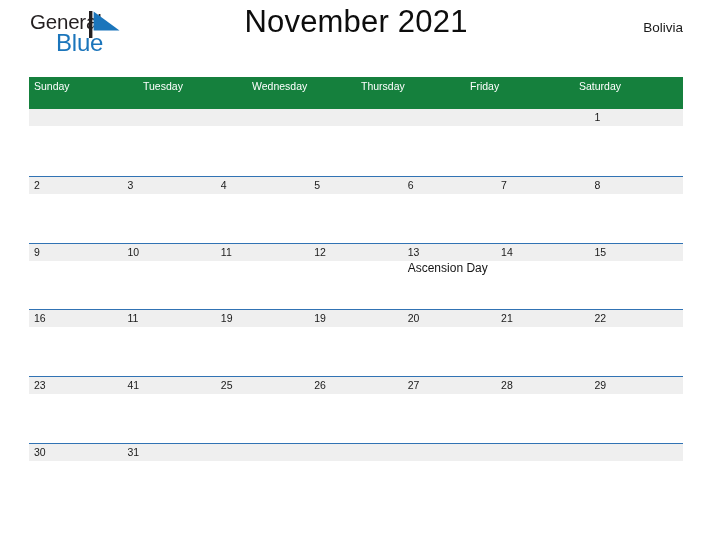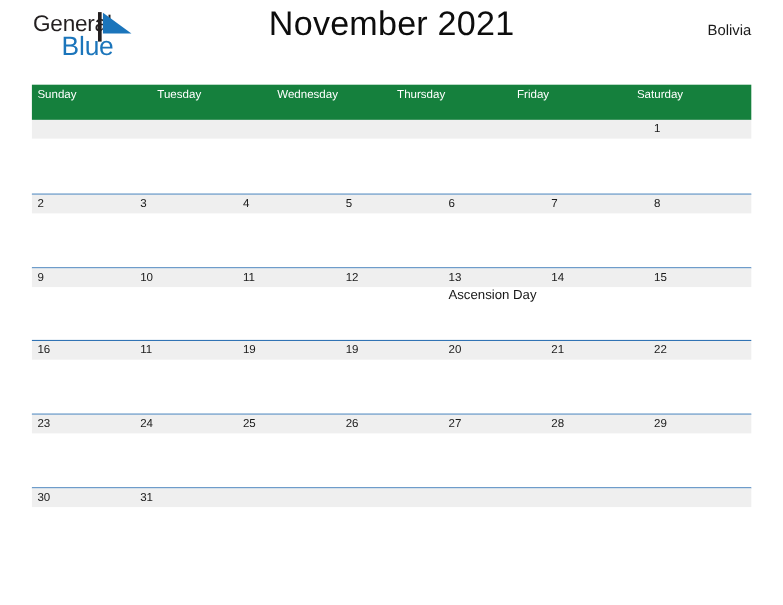--- a/index.html
+++ b/index.html
@@ -290,21 +290,21 @@
             </div>
           </div>
         </div>
         <div class="week-row">
           <div class="day-band"></div>
           <div class="day-cells">
             <div class="day-cell">
               <span class="day-num">23</span>
             </div>
             <div class="day-cell">
-              <span class="day-num">24</span>
+              <span class="day-num">41</span>
             </div>
             <div class="day-cell">
               <span class="day-num">25</span>
             </div>
             <div class="day-cell">
               <span class="day-num">26</span>
             </div>
             <div class="day-cell">
               <span class="day-num">27</span>
             </div>

